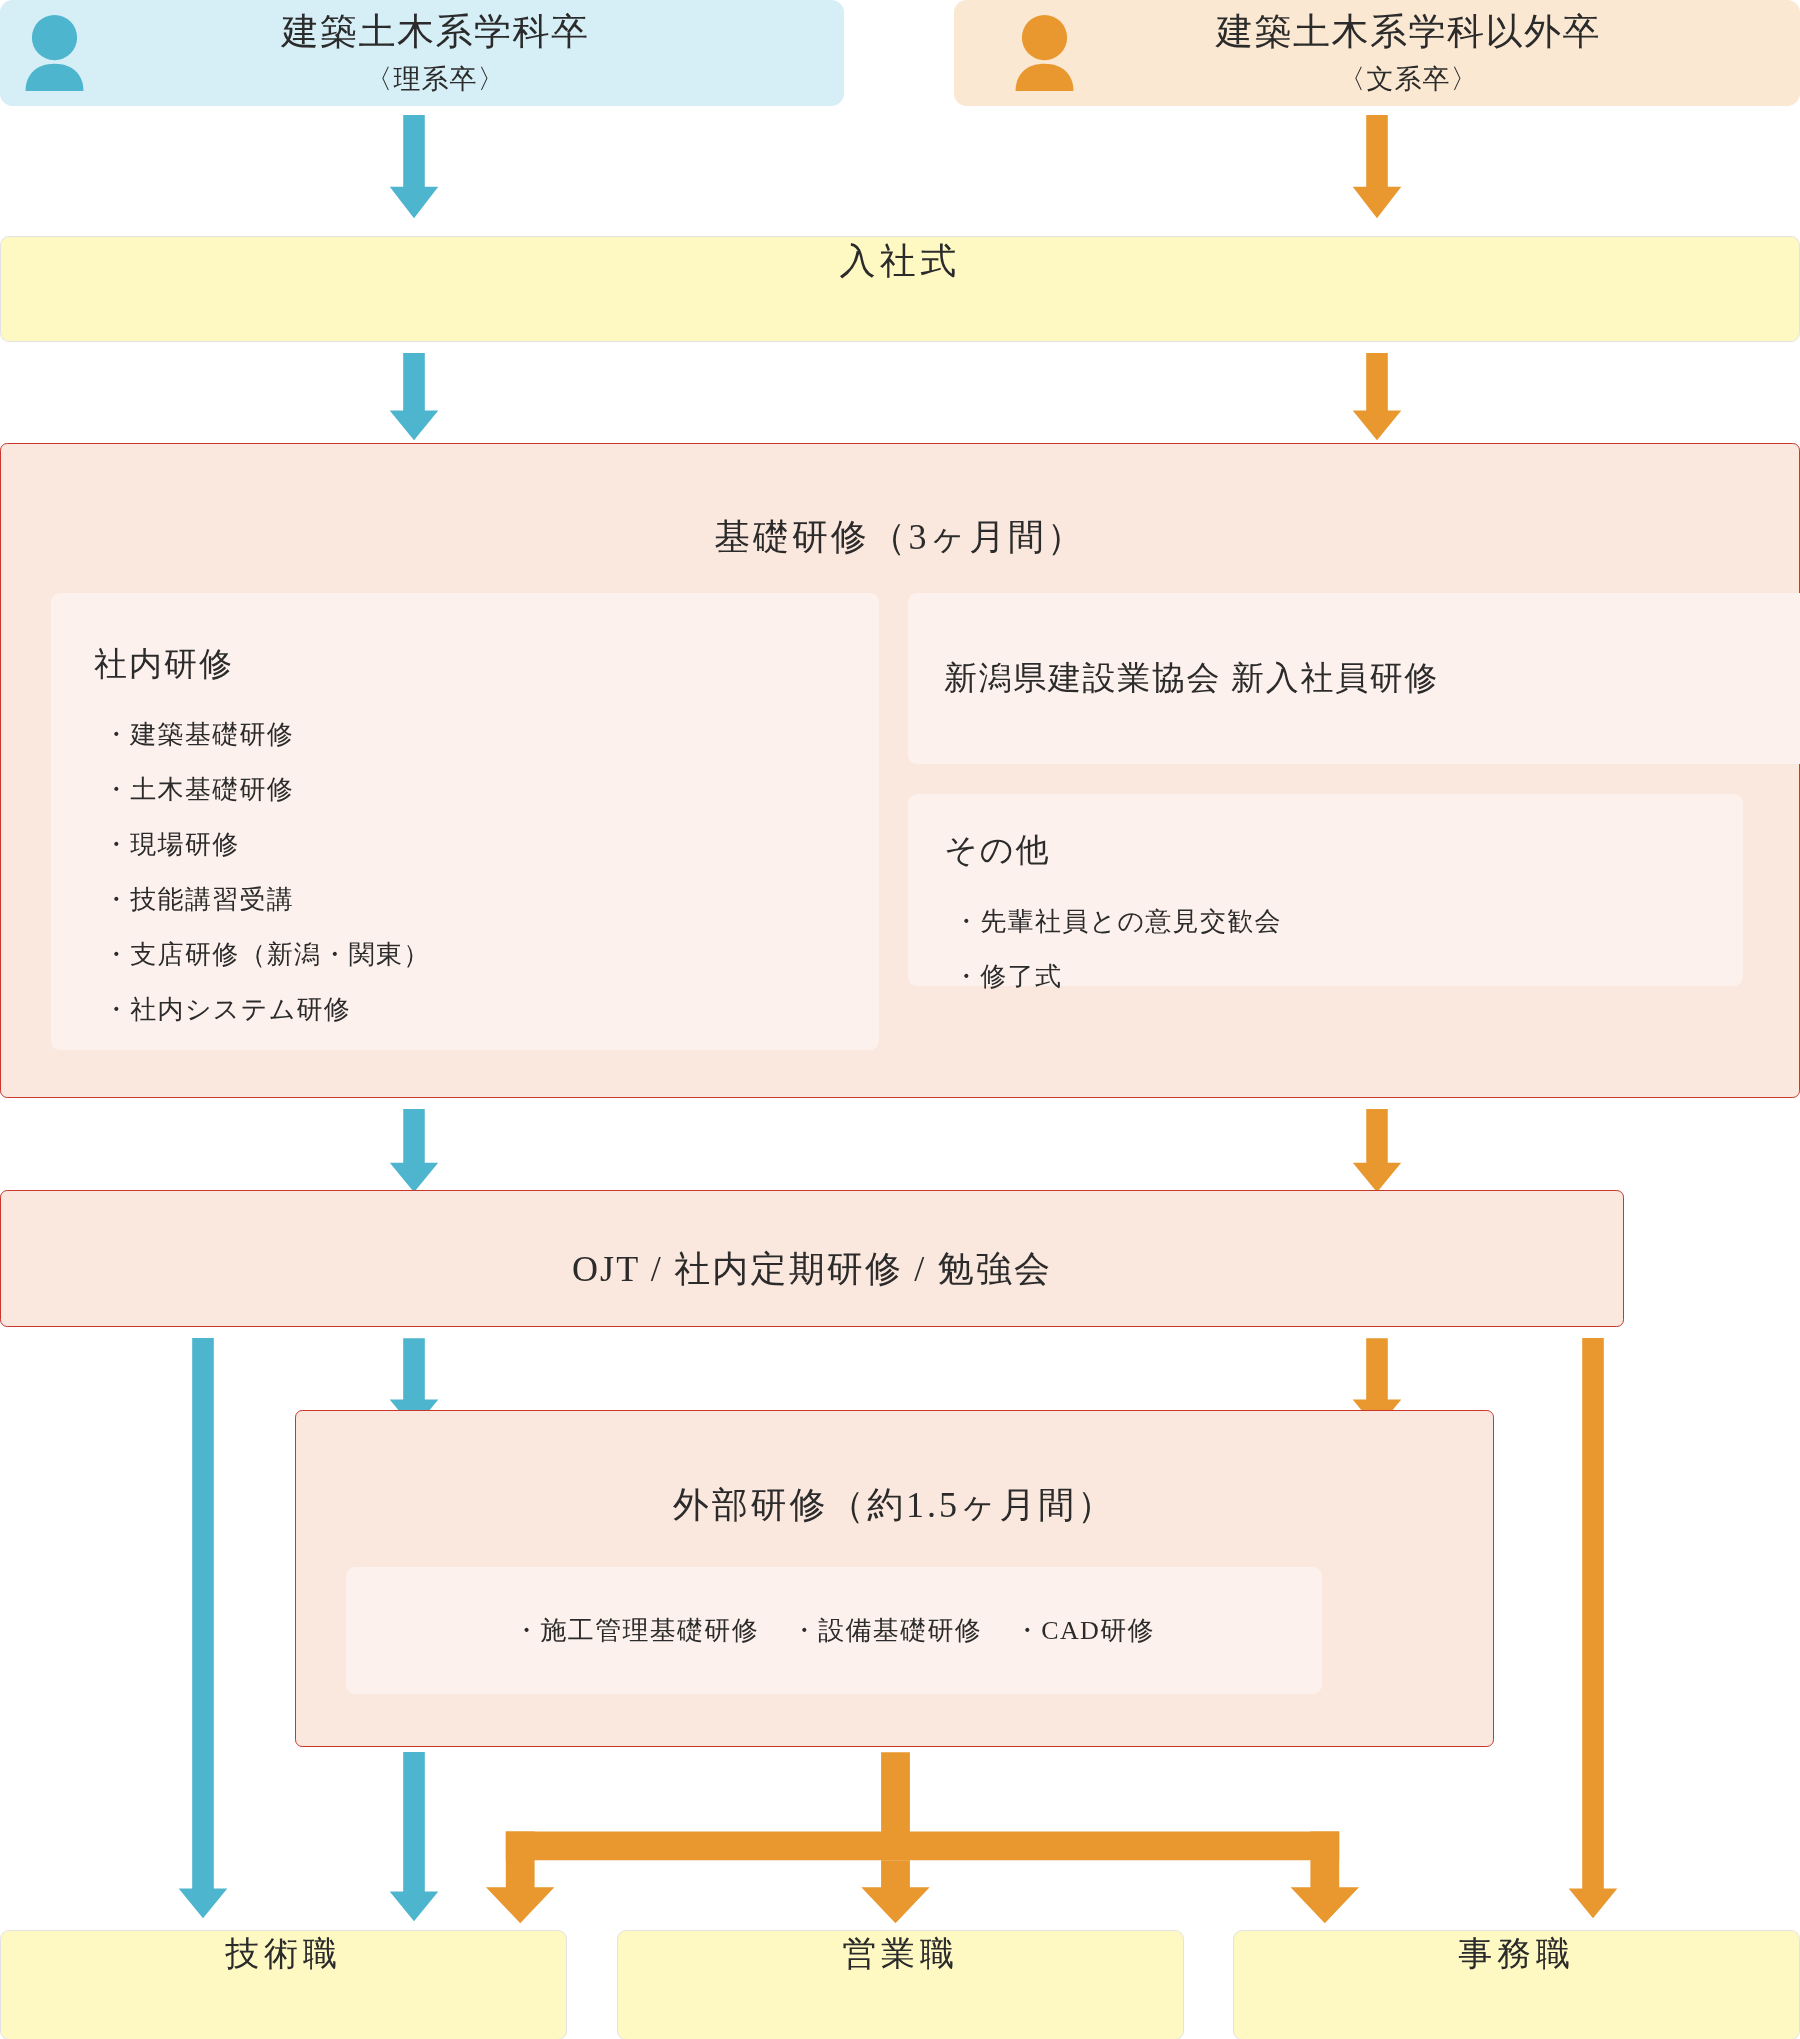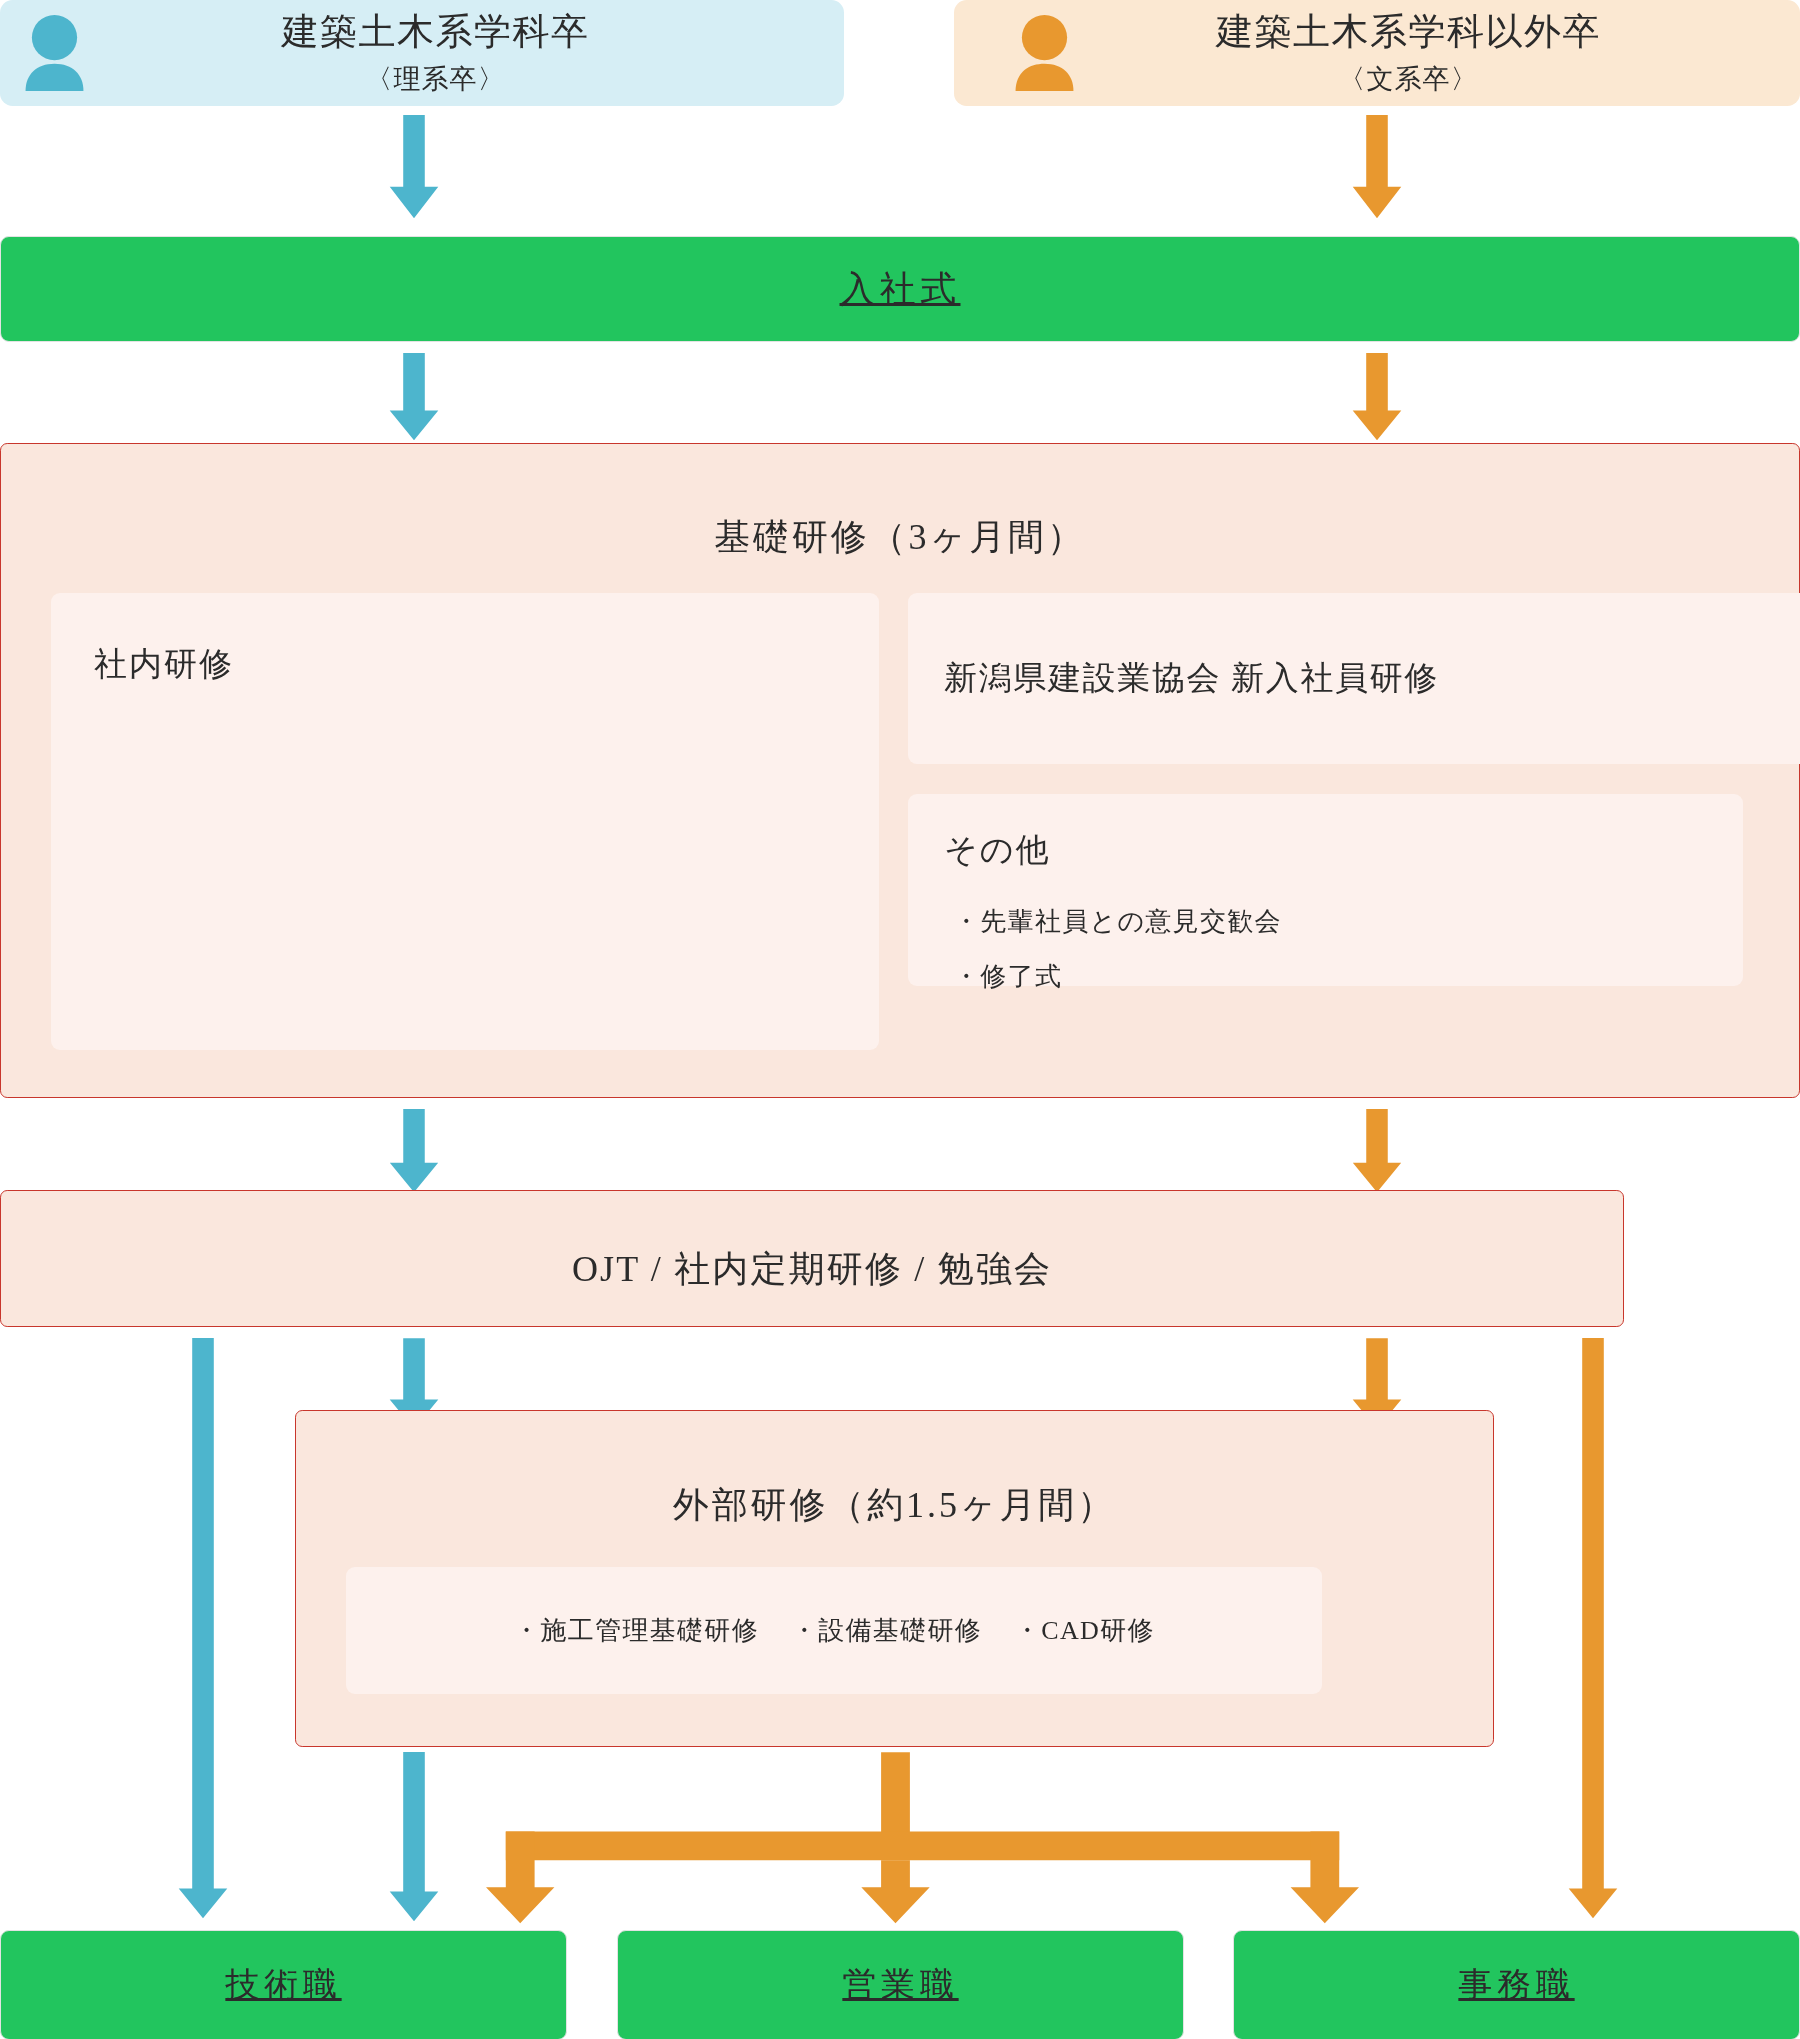--- a/index.html
+++ b/index.html
@@ -35,25 +35,25 @@
     flex:1 1 auto;
     text-align:center;
     padding-right:81px;
     line-height:1.25;
   }
   .entry .t1{font-size:37px;letter-spacing:.04em;display:block;}
   .entry .t2{font-size:27px;letter-spacing:.04em;display:block;margin-top:7.2px;}
 
   
   .grey-box{
-    background:#22c55e;
+    background:#fef9c3;
     border:0.9px solid #e3e3e3;
     border-radius:9px;
-    display:flex;align-items:center;justify-content:center;
-    font-size:36px;letter-spacing:.12em;text-decoration:underline;
+    display:flex;align-items:flex-start;justify-content:center;
+    font-size:36px;letter-spacing:.12em;
   }
   .grey-box.small{font-size:34px;letter-spacing:.14em;}
 
   
   .red-panel{
     background:#fae7dd;
     border:1.8px solid #c8362c;
     border-radius:7.2px;
   }
   .panel-title{
@@ -140,20 +140,28 @@
   </svg>
   <svg class="conn" style="left:1350px;top:353px;" width="54" height="90" viewBox="0 0 60 100">
     <path d="M18 0 L42 0 L42 64 L57 64 L30 97 L3 64 L18 64 Z" fill="#e8982f"></path>
   </svg>
 
   <div class="abs red-panel" style="left:0px;top:443px;width:1800px;height:655px;">
     <div class="abs panel-title" style="left:0;top:48px;width:100%;">基礎研修（3ヶ月間）</div>
 
     <div class="abs inner-card" style="left:50px;top:149px;width:828px;height:457px;">
       <div class="abs card-head" style="left:43px;top:49px;">社内研修</div>
+      <ul class="bullets" style="position:absolute;left:52px;top:124px;">
+        <li style="margin-bottom:20px;">・建築基礎研修</li>
+        <li style="margin-bottom:20px;">・土木基礎研修</li>
+        <li style="margin-bottom:20px;">・現場研修</li>
+        <li style="margin-bottom:20px;">・技能講習受講</li>
+        <li style="margin-bottom:20px;">・支店研修（新潟・関東）</li>
+        <li>・社内システム研修</li>
+      </ul>
     </div>
 
     <div class="abs inner-card center-line" style="left:907px;top:149px;width:938px;height:171px;padding-left:36px;">
       <span>新潟県建設業協会 新入社員研修</span>
     </div>
 
     <div class="abs inner-card" style="left:907px;top:350px;width:835px;height:192px;">
       <div class="abs card-head" style="left:36px;top:34px;">その他</div>
       <ul class="bullets" style="position:absolute;left:45px;top:110px;">
         <li style="margin-bottom:20px;">・先輩社員との意見交歓会</li>

